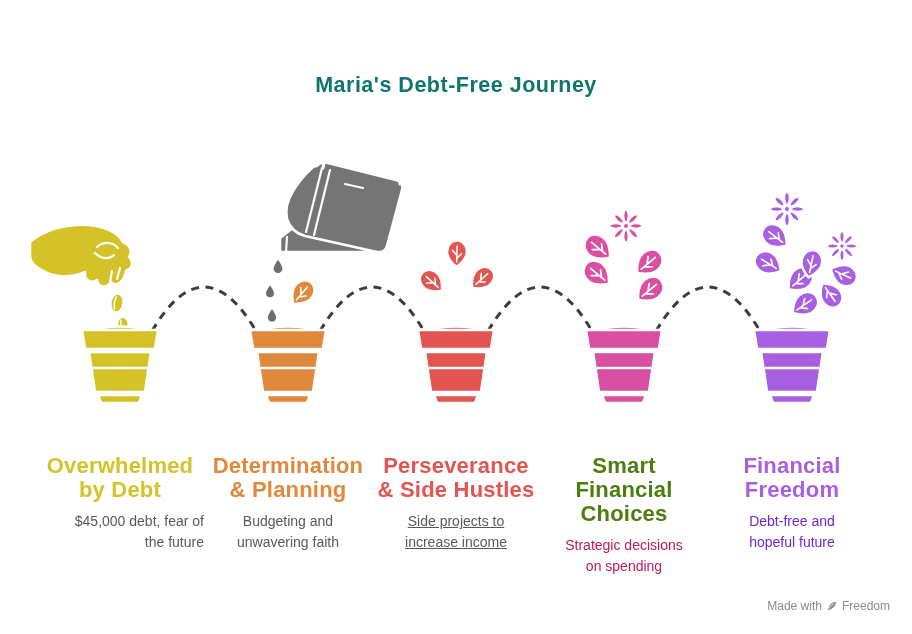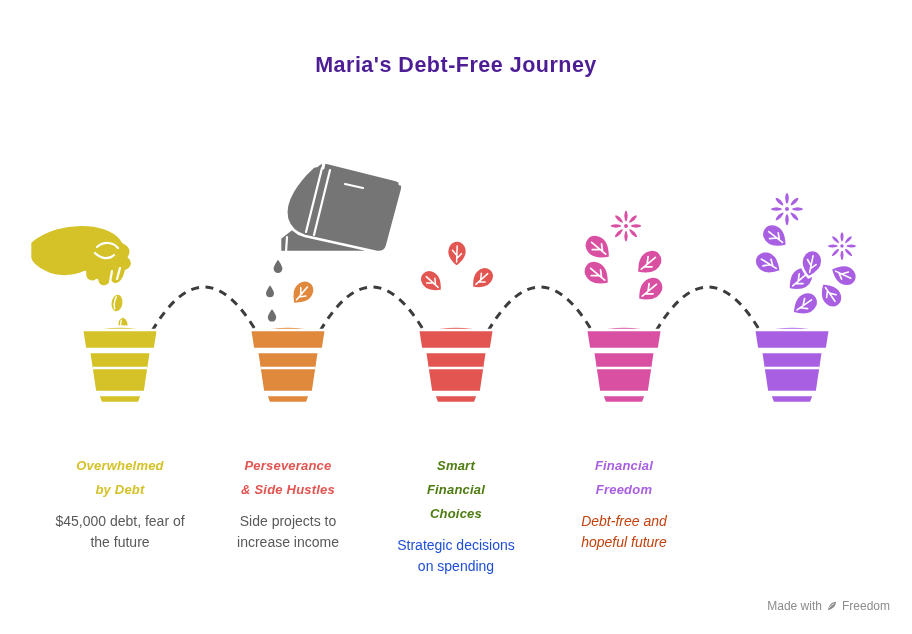--- a/index.html
+++ b/index.html
@@ -8,40 +8,40 @@
     font-family:"Liberation Sans", sans-serif; overflow:hidden;
   }
   .title {
     position:absolute; top:53px; left:0; width:912px; text-align:center;
     font-size:21.5px; font-weight:bold; letter-spacing:0.5px; margin:0;
   }
   svg.graphic { position:absolute; left:0; top:0; }
   .stages-row { position:absolute; top:454px; left:36px; width:840px; display:flex; }
   .stage-col { width:168px; text-align:center; }
   .heading {
-    font-size:13px; line-height:24px; font-weight:bold;
-    white-space:pre-line; letter-spacing:0.2px;font-style:italic;
+    font-size:22px; line-height:24px; font-weight:bold;
+    white-space:pre-line; letter-spacing:0.2px;
   }
   .desc { margin-top:9px; font-size:14px; line-height:21px; white-space:pre-line; }
   .footer {
     position:absolute; right:22px; bottom:21px; font-size:12px; color:#8c8c8c;
     display:flex; align-items:center; gap:4px;
   }
   .shape  { stroke:#fff; stroke-width:2.6; stroke-linejoin:round; }
   .wline  { stroke:#fff; stroke-width:2.2; fill:none; stroke-linecap:round; }
   .wline2 { stroke:#fff; stroke-width:3;   fill:none; stroke-linecap:round; }
   .stem   { stroke:#fff; stroke-width:2.8; fill:none; stroke-linecap:round; }
   .stem2  { stroke:#fff; stroke-width:2;   fill:none; stroke-linecap:round; }
 </style>
 </head>
 <body>
 
 <div class="canvas">
 
-  <h1 class="title" style="color: #4c1d95;">Maria's Debt-Free Journey</h1>
+  <h1 class="title" style="color: #0f766e; margin-top: 20px;">Maria's Debt-Free Journey</h1>
 
   <svg class="graphic" width="912" height="634" viewBox="0 0 912 634">
     <defs>
       <g id="pot" stroke="#fff" stroke-width="2.6" stroke-linejoin="round">
         <path d="M14,10 Q48,-1 82,10 L82,11 L14,11 Z"></path>
         <path d="M10,8 L86,8 L83,27 L13,27 Z"></path>
         <path d="M17,30 L79,30 L73,70 L23,70 Z"></path>
         <path d="M20.5,46 L75.5,46" fill="none" stroke-width="2.4"></path>
         <path d="M26,73 L70,73 L67,81 L29,81 Z"></path>
       </g>
@@ -138,40 +138,46 @@
       <use href="#flower" transform="translate(787,209) scale(1.1)"></use>
       <use href="#flower" transform="translate(842,246) scale(0.95)"></use>
       <use href="#pot" x="744" y="322"></use>
     </g>
   </svg>
 
   <div class="stages-row">
     <div class="stage-col">
       <div class="heading" style="color: rgb(212, 194, 40);">Overwhelmed
 by Debt</div>
-      <div class="desc" style="color: rgb(89, 89, 89);">$45,000 debt, fear of
+      <div class="desc" style="color: rgb(89, 89, 89); text-align: right;">$45,000 debt, fear of
 the future</div>
+    </div>
+    <div class="stage-col">
+      <div class="heading" style="color: rgb(224, 136, 60);">Determination
+&amp; Planning</div>
+      <div class="desc" style="color: rgb(89, 89, 89);">Budgeting and
+unwavering faith</div>
     </div>
     <div class="stage-col">
       <div class="heading" style="color: rgb(226, 85, 81);">Perseverance
 &amp; Side Hustles</div>
-      <div class="desc" style="color: rgb(89, 89, 89);">Side projects to
+      <div class="desc" style="color: rgb(89, 89, 89); text-decoration: underline;">Side projects to
 increase income</div>
     </div>
     <div class="stage-col">
       <div class="heading" style="color: #4d7c0f;">Smart
 Financial
 Choices</div>
-      <div class="desc" style="color: #1d4ed8;">Strategic decisions
+      <div class="desc" style="color: #be185d;">Strategic decisions
 on spending</div>
     </div>
     <div class="stage-col">
       <div class="heading" style="color: rgb(169, 95, 226);">Financial
 Freedom</div>
-      <div class="desc" style="color: #c2410c; font-style: italic;">Debt-free and
+      <div class="desc" style="color: #6d28d9;">Debt-free and
 hopeful future</div>
     </div>
   </div>
 
   <div class="footer">
     <span>Made with</span>
     <svg width="12" height="12" viewBox="0 0 24 24">
       <path d="M20,3.5 C13,3.5 7,9 5,16 L3.5,20.5 L8,19 C15,17 20,10.5 20,3.5 Z" fill="#8c8c8c"></path>
       <path d="M5.5,16 C9,12 13,9 16.5,6.8" stroke="#fff" stroke-width="1.6" fill="none"></path>
     </svg>

